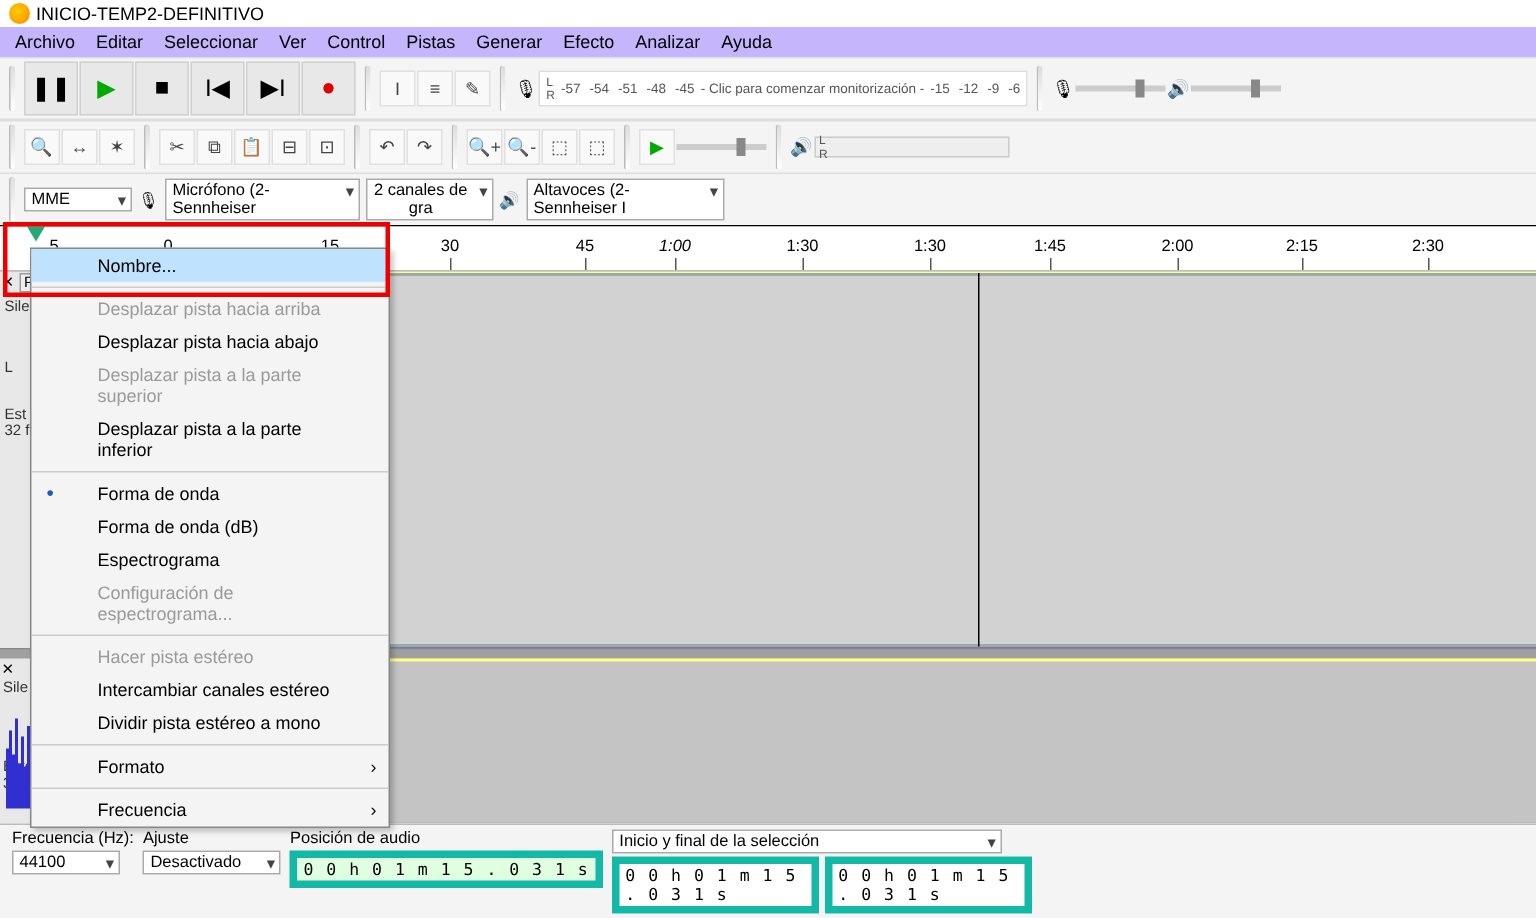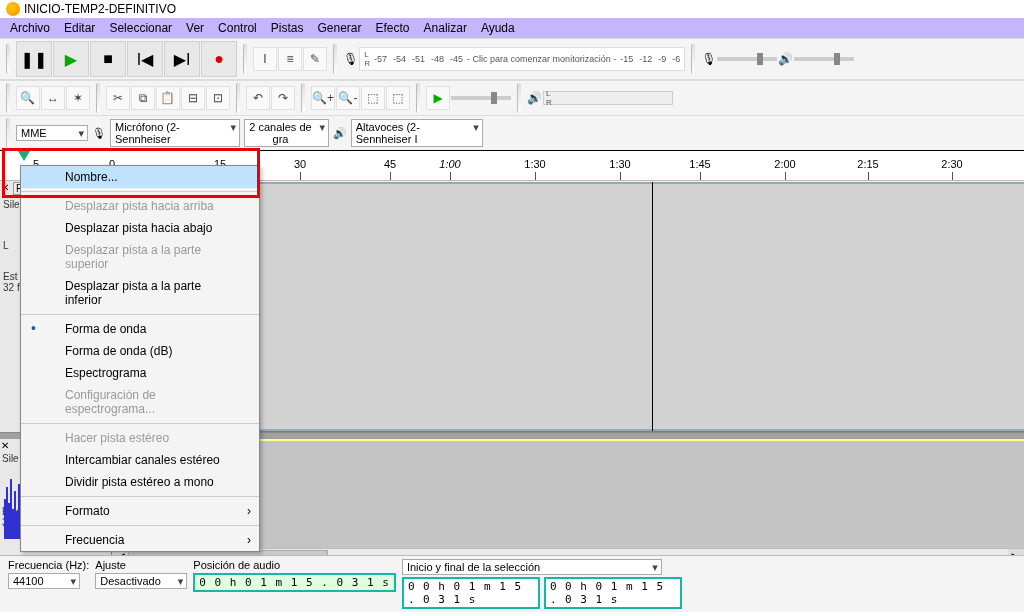--- a/index.html
+++ b/index.html
@@ -42,21 +42,21 @@
   .context-menu { position:absolute; top:165px; left:20px; width:240px; background:#f4f4f4; border:1px solid #888; box-shadow:2px 2px 4px rgba(0,0,0,0.25); font-size:12px; z-index:50;}
   .context-menu .mi { padding:4px 18px 4px 44px; position:relative; }
   .context-menu .mi.disabled { color:#9a9a9a; }
   .context-menu .mi.selected { background:#bfe3ff; }
   .context-menu .mi.arrow::after { content:"›"; position:absolute; right:8px; }
   .context-menu .mi.radio::before { content:"•"; position:absolute; left:10px; color:#1a5fb4; font-size:14px; top:2px; }
   .context-menu hr { border:none; border-top:1px solid #ccc; margin:3px 0; }
   .red-highlight { position:absolute; border:3px solid #e00; pointer-events:none; z-index:60; }
   .status-bar { position:absolute; bottom:0; left:0; right:0; background:#f4f4f4; border-top:1px solid #bbb; font-size:11px; padding:3px 8px; display:flex; gap:6px; align-items:flex-start;}
   .status-col { display:flex; flex-direction:column; gap:2px;}
-  .time-box { background:#fff; border:2px solid #14b8a6; padding:1px 4px; font-family:monospace; font-size:11px; letter-spacing:1px; display:inline-block;}
+  .time-box { background:#fff; border:5px solid #14b8a6; padding:1px 4px; font-family:monospace; font-size:11px; letter-spacing:1px; display:inline-block;}
   .green-bg { background:#e0ffe0; }
   .hscroll { position:absolute; left:112px; right:0; height:16px; bottom:48px; background:#eaeaea; border-top:1px solid #bbb;}
   .hscroll .thumb{ position:absolute; left:16px; width:200px; top:1px; bottom:1px; background:#c9c9c9; border:1px solid #aaa;}
   .hscroll .arrow{ position:absolute; top:0; bottom:0; width:16px; background:#ddd; display:flex; align-items:center; justify-content:center;}
   .small-text { font-size:10px; color:#333;}
   .track2 { position:absolute; left:0; right:0; top:258px; display:flex;}
   .track2-head { width:112px; background:#e8e8e8; border-right:1px solid #888; font-size:10px; padding:2px; position:relative;}
   .track2-head .closex{ position:absolute; top:1px; left:1px;}
   .track2-body { flex:1; background:#c4c4c4; border-top:2px solid #ffff88; border-bottom:1px solid #888;}
   .ruler-col { position:absolute; right:2px; top:18px; font-size:9px; color:#333; text-align:right;}

